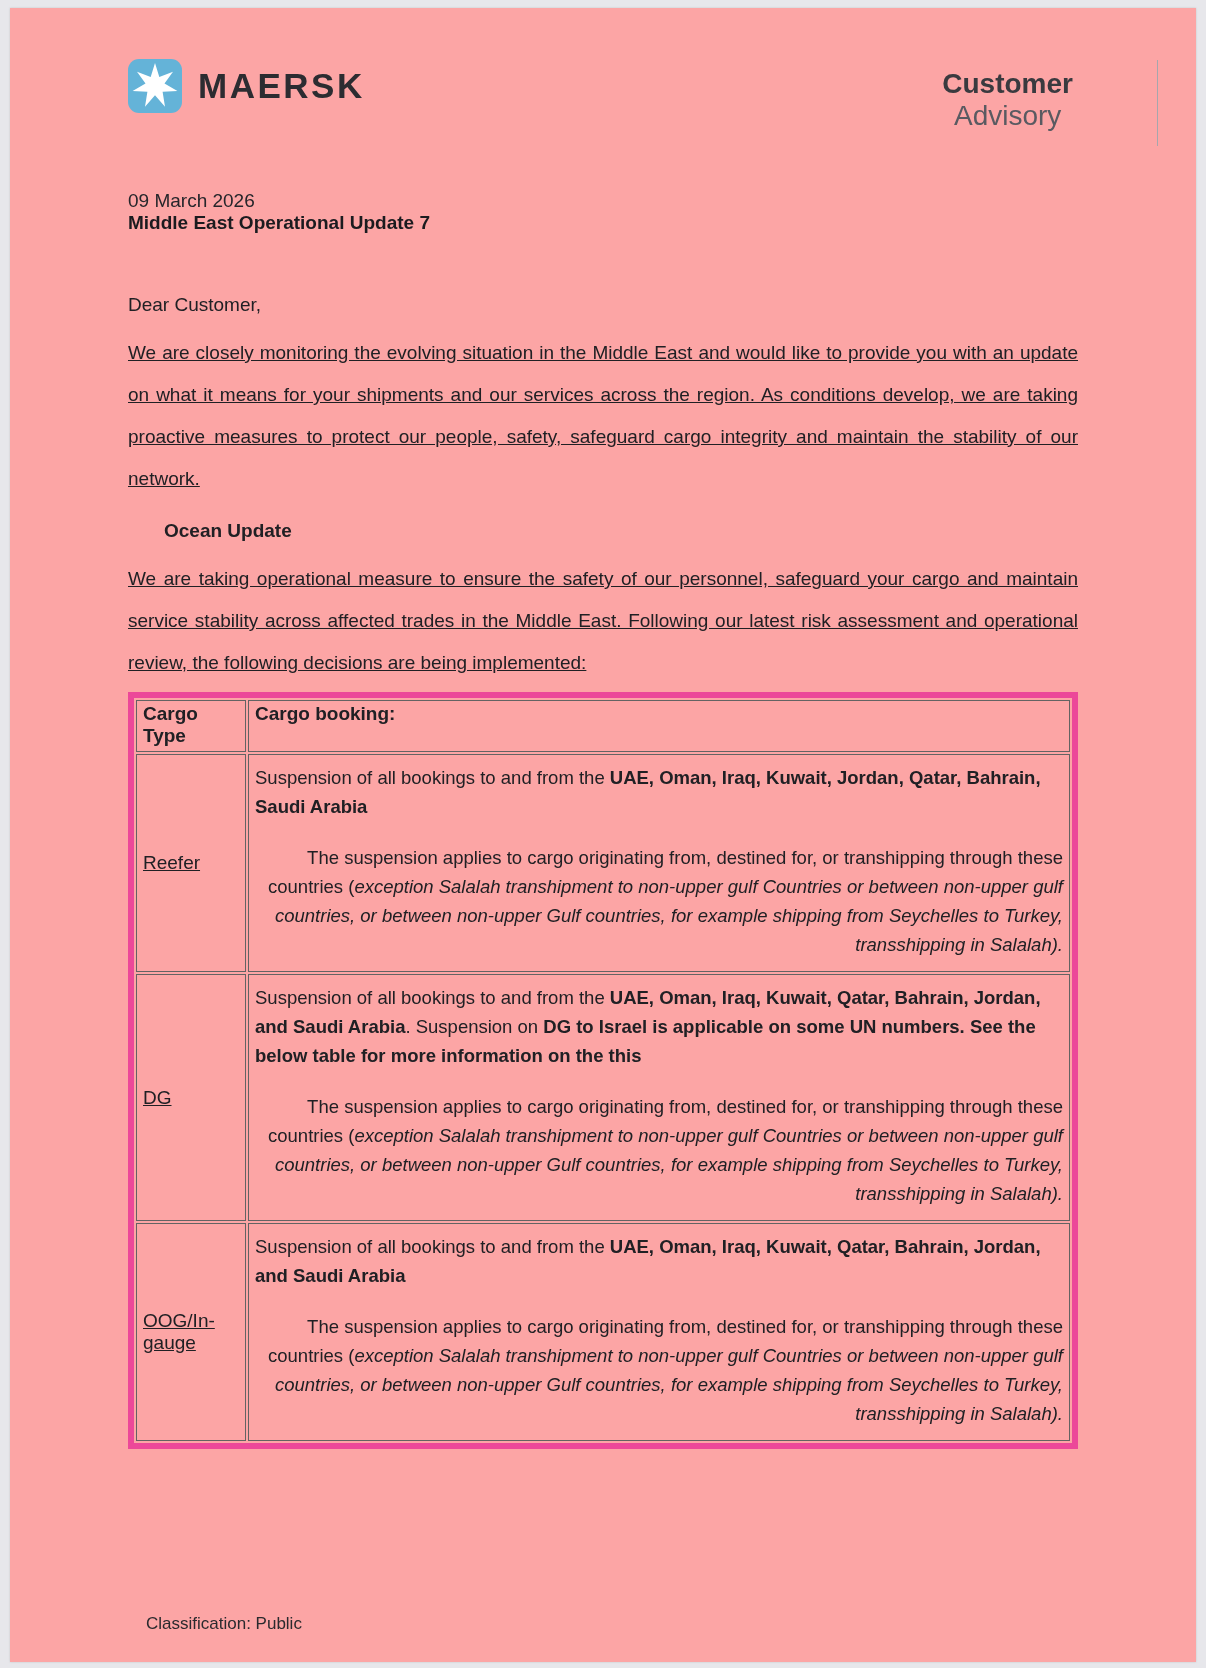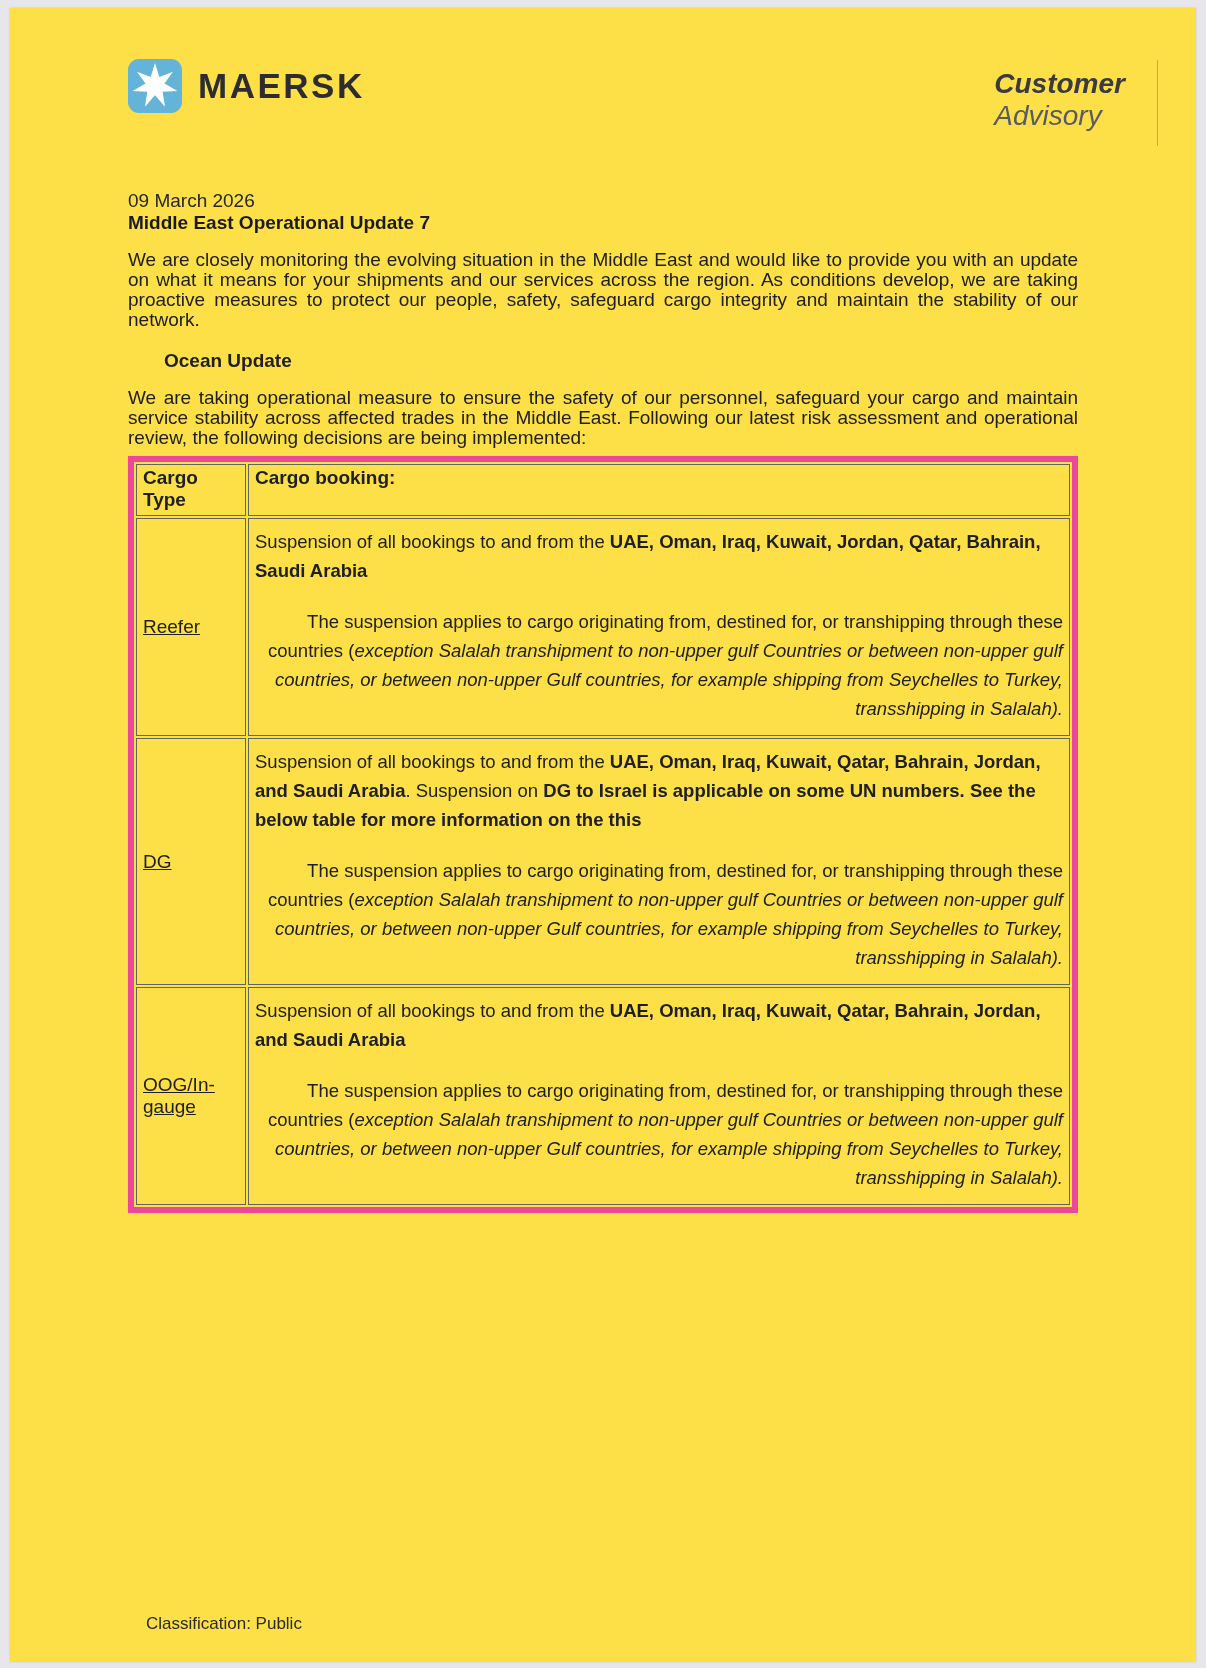--- a/index.html
+++ b/index.html
@@ -6,21 +6,21 @@
   body{
     width:1206px;height:1668px;
     background:#e7e7eb;
     font-family:"Liberation Sans","DejaVu Sans",sans-serif;
     color:#202024;
     position:relative;
     overflow:hidden;
   }
   .page{
     position:absolute;left:10px;top:8px;right:10px;bottom:6px;
-    background:#fde047;
+    background:#fca5a5;
     box-shadow:0 0 2px rgba(0,0,0,.15);
   }
   .content{
     position:relative;
     padding:0 118px;
     height:100%;
     box-sizing:border-box;
   }
   
   .brand-row{
@@ -33,45 +33,46 @@
     background:var(--brand-blue,#64b3d8);
     display:flex;align-items:center;justify-content:center;
     flex:0 0 auto;
   }
   .wordmark{
     font-size:35px;font-weight:bold;letter-spacing:2.5px;
     color:#2c2c31;
   }
   .advisory{
     position:absolute;top:52px;right:38px;
-    text-align:left;
-    padding-right:32px;
+    text-align:center;
+    padding-right:84px;
     border-right:1px solid #a6a6ad;
-    padding-top:8px;padding-bottom:14px;font-style:italic;
+    padding-top:8px;padding-bottom:14px;
   }
   .advisory .l1{font-size:28px;font-weight:bold;color:#3a3a3f;line-height:32px;}
   .advisory .l2{font-size:28px;color:#5a5a61;line-height:32px;}
   
   .date-row{
     margin-top:76px;
     text-align:left;
     font-size:19px;color:#26262b;
   }
   .doc-title{
     text-align:left;
     font-size:19px;font-weight:bold;color:#1b1b1f;
   }
   .salutation{
     margin-top:60px;
     font-size:19px;
   }
   p.body-par{
     margin:16px 0 0 0;
-    font-size:19px;line-height:20px;
+    font-size:19px;line-height:42px;
     text-align:justify;
+    text-decoration:underline;
   }
   .section-heading{
     margin-top:20px;
     font-size:19px;font-weight:bold;margin-left:36px;
   }
   
   table.cargo{
     margin-top:8px;
     width:100%;
     border-collapse:separate;
@@ -117,20 +118,21 @@
 
     <div class="advisory">
       <div class="l1">Customer</div>
       <div class="l2">Advisory</div>
     </div>
 
     <div class="date-row">09 March 2026</div>
 
     <div class="doc-title">Middle East Operational Update 7</div>
 
+    <div class="salutation">Dear Customer,</div>
 
     <p class="body-par">We are closely monitoring the evolving situation in the Middle East and would like to provide you with an update on what it means for your shipments and our services across the region. As conditions develop, we are taking proactive measures to protect our people, safety, safeguard cargo integrity and maintain the stability of our network.</p>
 
     <div class="section-heading">Ocean Update</div>
 
     <p class="body-par">We are taking operational measure to ensure the safety of our personnel, safeguard your cargo and maintain service stability across affected trades in the Middle East. Following our latest risk assessment and operational review, the following decisions are being implemented:</p>
 
     <table class="cargo">
       <thead>
         <tr>

